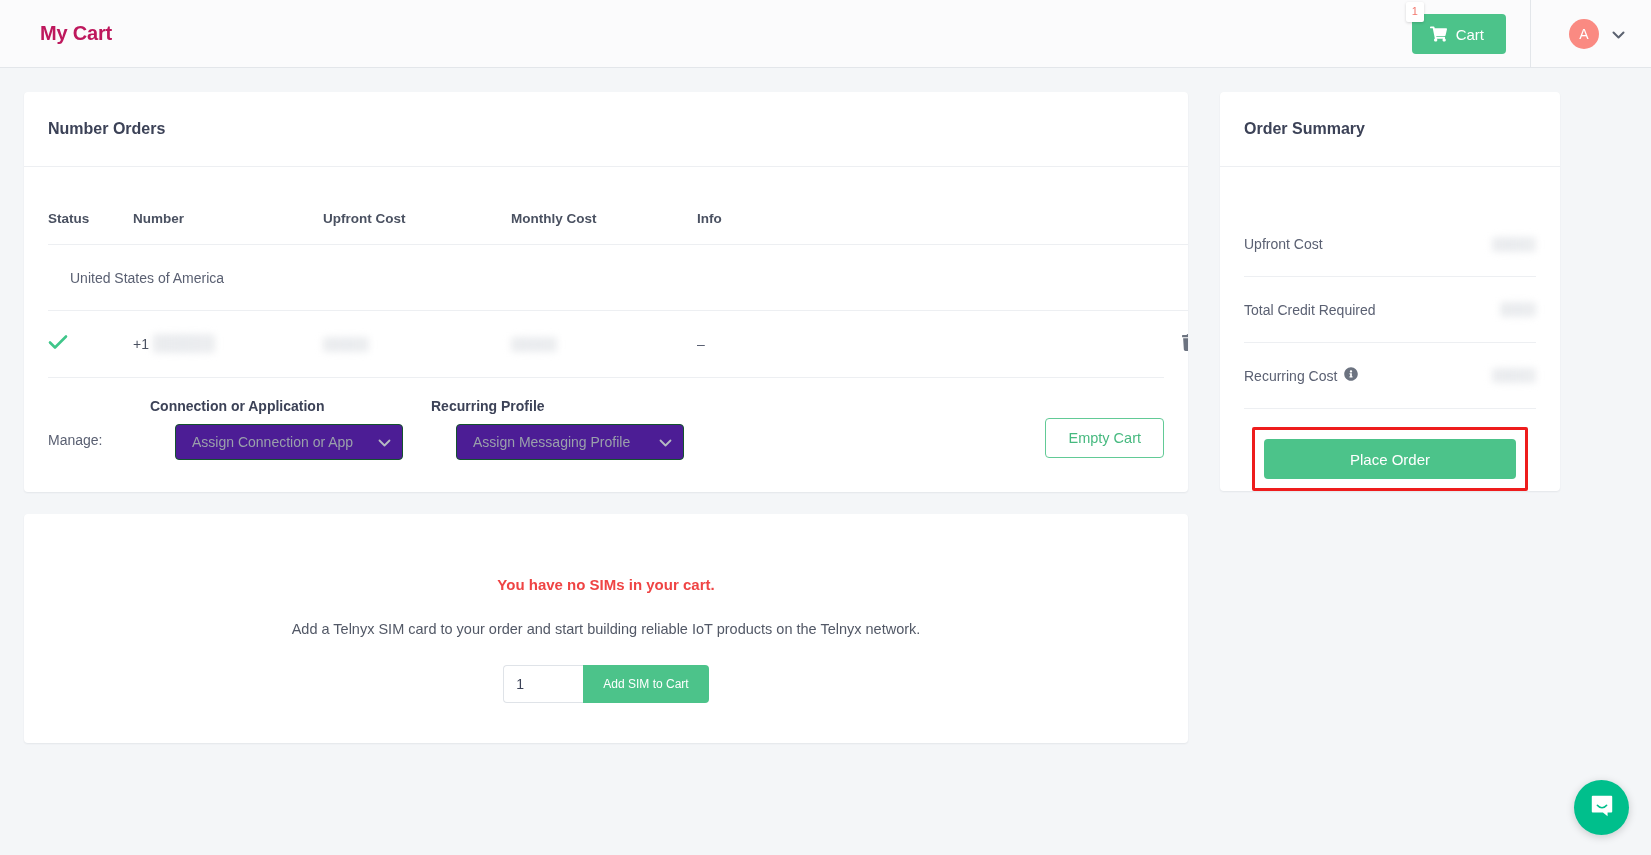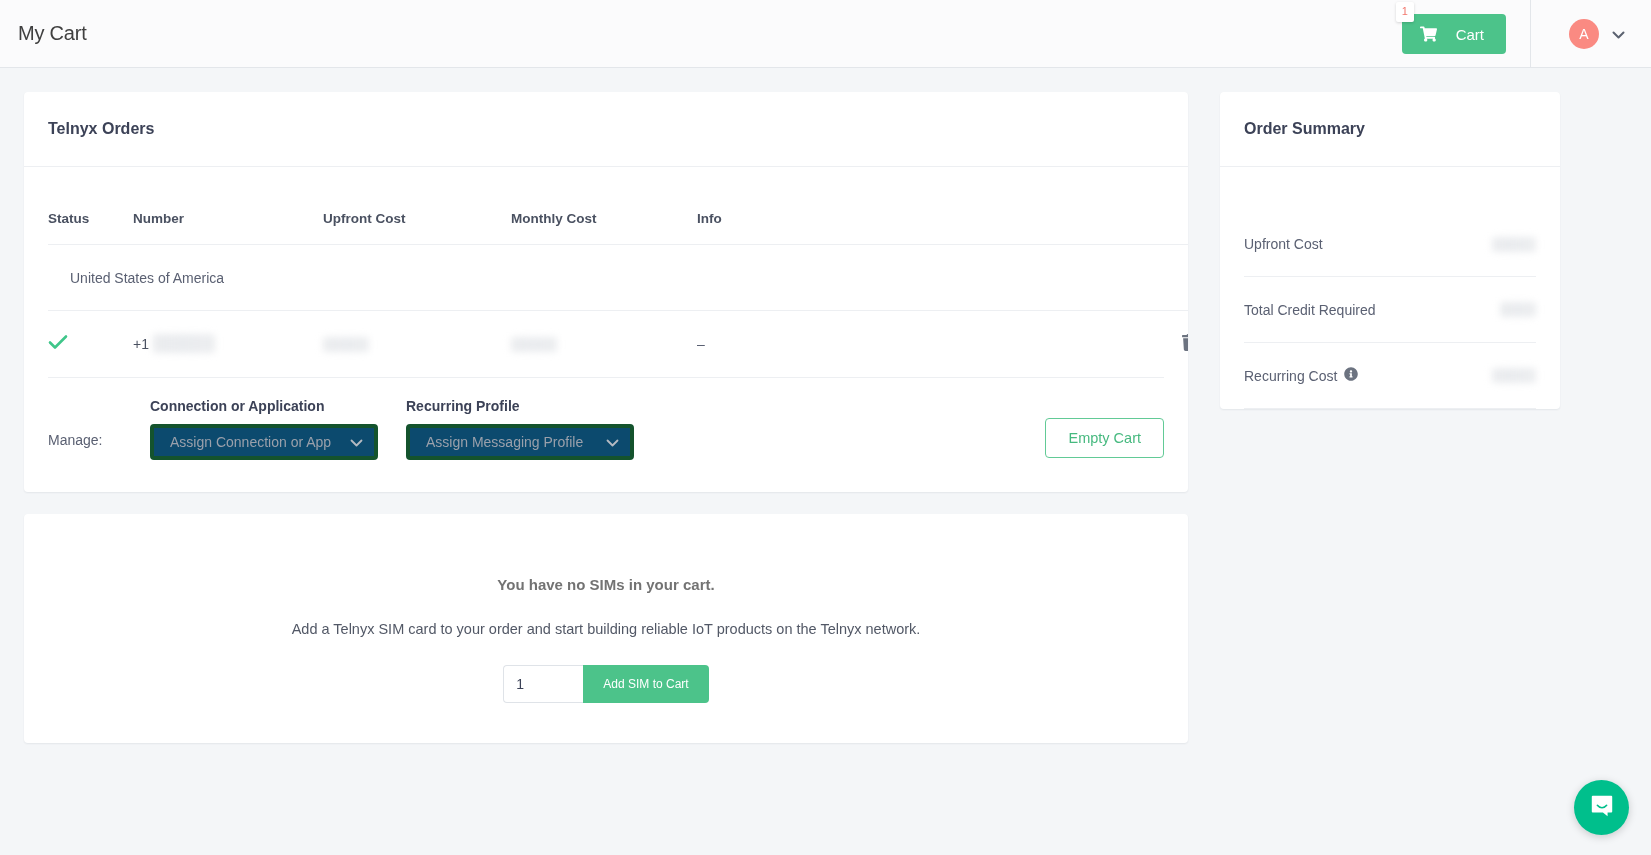--- a/index.html
+++ b/index.html
@@ -16,23 +16,23 @@
   .topbar {
     position: relative;
     height: 68px;
     background: #fbfbfc;
     border-bottom: 1px solid #e3e6ea;
     display: flex;
     align-items: center;
   }
   .page-title {
     font-size: 20px;
-    font-weight: normal;
-    color: #404040;
-    margin-left: 18px;
+    font-weight: bold;
+    color: #be185d;
+    margin-left: 40px;
     letter-spacing: -0.2px;
   }
   .topbar-right {
     position: absolute;
     right: 0;
     top: 0;
     height: 68px;
     display: flex;
     align-items: center;
   }
@@ -57,21 +57,21 @@
   .cart-button {
     background: #4cc38a;
     color: #ffffff;
     border: none;
     border-radius: 4px;
     height: 40px;
     padding: 0 22px 0 18px;
     font-size: 15px;
     display: flex;
     align-items: center;
-    gap: 19px;
+    gap: 9px;
     cursor: pointer;
     font-family: inherit;
   }
   .cart-icon svg { display: block; }
   .topbar-divider {
     width: 1px;
     height: 68px;
     background: #e3e6ea;
   }
   .user-area {
@@ -182,28 +182,29 @@
   }
   .field-group { display: flex; flex-direction: column; gap: 10px; }
   .field-label {
     font-size: 14px;
     font-weight: bold;
     color: #3c4257;
   }
   .select-box {
     width: 228px;
     height: 36px;
-    border: 4px solid #14532d;
+    border: 1px solid #14532d;
     border-radius: 4px;
-    background: #0c4a6e;
+    background: #4c1d95;
     display: flex;
     align-items: center;
     justify-content: space-between;
     padding: 0 11px 0 16px;
     cursor: pointer;
+    margin-left: 25px;
   }
   .select-box.wide { width: 228px; }
   .select-text { font-size: 14px; color: #9aa0ab; }
   .select-chev { color: #b5bac2; display:block; }
   .spacer { flex: 1; }
   .empty-cart-btn {
     background: #ffffff;
     border: 1px solid #62ca96;
     color: #46b97f;
     border-radius: 4px;
@@ -217,21 +218,21 @@
 
   
   .sim-card { margin-top: 22px; }
   .sim-body {
     padding: 62px 24px 40px 24px;
     text-align: center;
   }
   .sim-head {
     font-size: 15px;
     font-weight: bold;
-    color: #737373;
+    color: #ef4444;
     margin-bottom: 28px;
   }
   .sim-sub {
     font-size: 14.5px;
     color: #525866;
     margin-bottom: 28px;
   }
   .sim-form {
     display: flex;
     justify-content: center;
@@ -348,21 +349,21 @@
     </div>
   </div>
 </div>
 
 <div class="layout">
 
   <div class="col-left">
 
     <div class="card">
       <div class="card-header">
-        <div class="card-title">Telnyx Orders</div>
+        <div class="card-title">Number Orders</div>
       </div>
 
       <div class="table-area">
         <table class="orders">
           <colgroup>
             <col class="col-status">
               <col class="col-number">
               <col class="col-upfront">
             <col class="col-monthly">
               <col class="col-info">
@@ -484,20 +485,23 @@
             <span>Recurring Cost</span>
             <span class="help-icon">
               <svg width="14" height="14" viewBox="0 0 512 512" fill="currentColor">
                   <path d="M256 8C119 8 8 119 8 256s111 248 248 248 248-111 248-248S393 8 256 8zm0 110c23.2 0 42 18.8 42 42s-18.8 42-42 42-42-18.8-42-42 18.8-42 42-42zm56 254c0 6.6-5.4 12-12 12h-88c-6.6 0-12-5.4-12-12v-24c0-6.6 5.4-12 12-12h12v-64h-12c-6.6 0-12-5.4-12-12v-24c0-6.6 5.4-12 12-12h64c6.6 0 12 5.4 12 12v100h12c6.6 0 12 5.4 12 12v24z"></path>
                 </svg>
             </span>
           </span>
           <span class="redact redact-summary"></span>
         </div>
 
+        <div class="place-order-wrap">
+          <button class="place-order-btn">Place Order</button>
+        </div>
       </div>
     </div>
   </div>
 </div>
 
 <div class="chat-widget">
   <span>
     <svg width="26" height="26" viewBox="0 0 28 28" fill="#ffffff">
       <path d="M4 3h20a1 1 0 0 1 1 1v16a1 1 0 0 1-1 1h-4v4l-5-4H4a1 1 0 0 1-1-1V4a1 1 0 0 1 1-1z"></path>
       <path d="M9 13.2c1.3 1.7 3 2.6 5 2.6s3.7-.9 5-2.6" stroke="#00bf8c" stroke-width="1.7" fill="none" stroke-linecap="round"></path>

